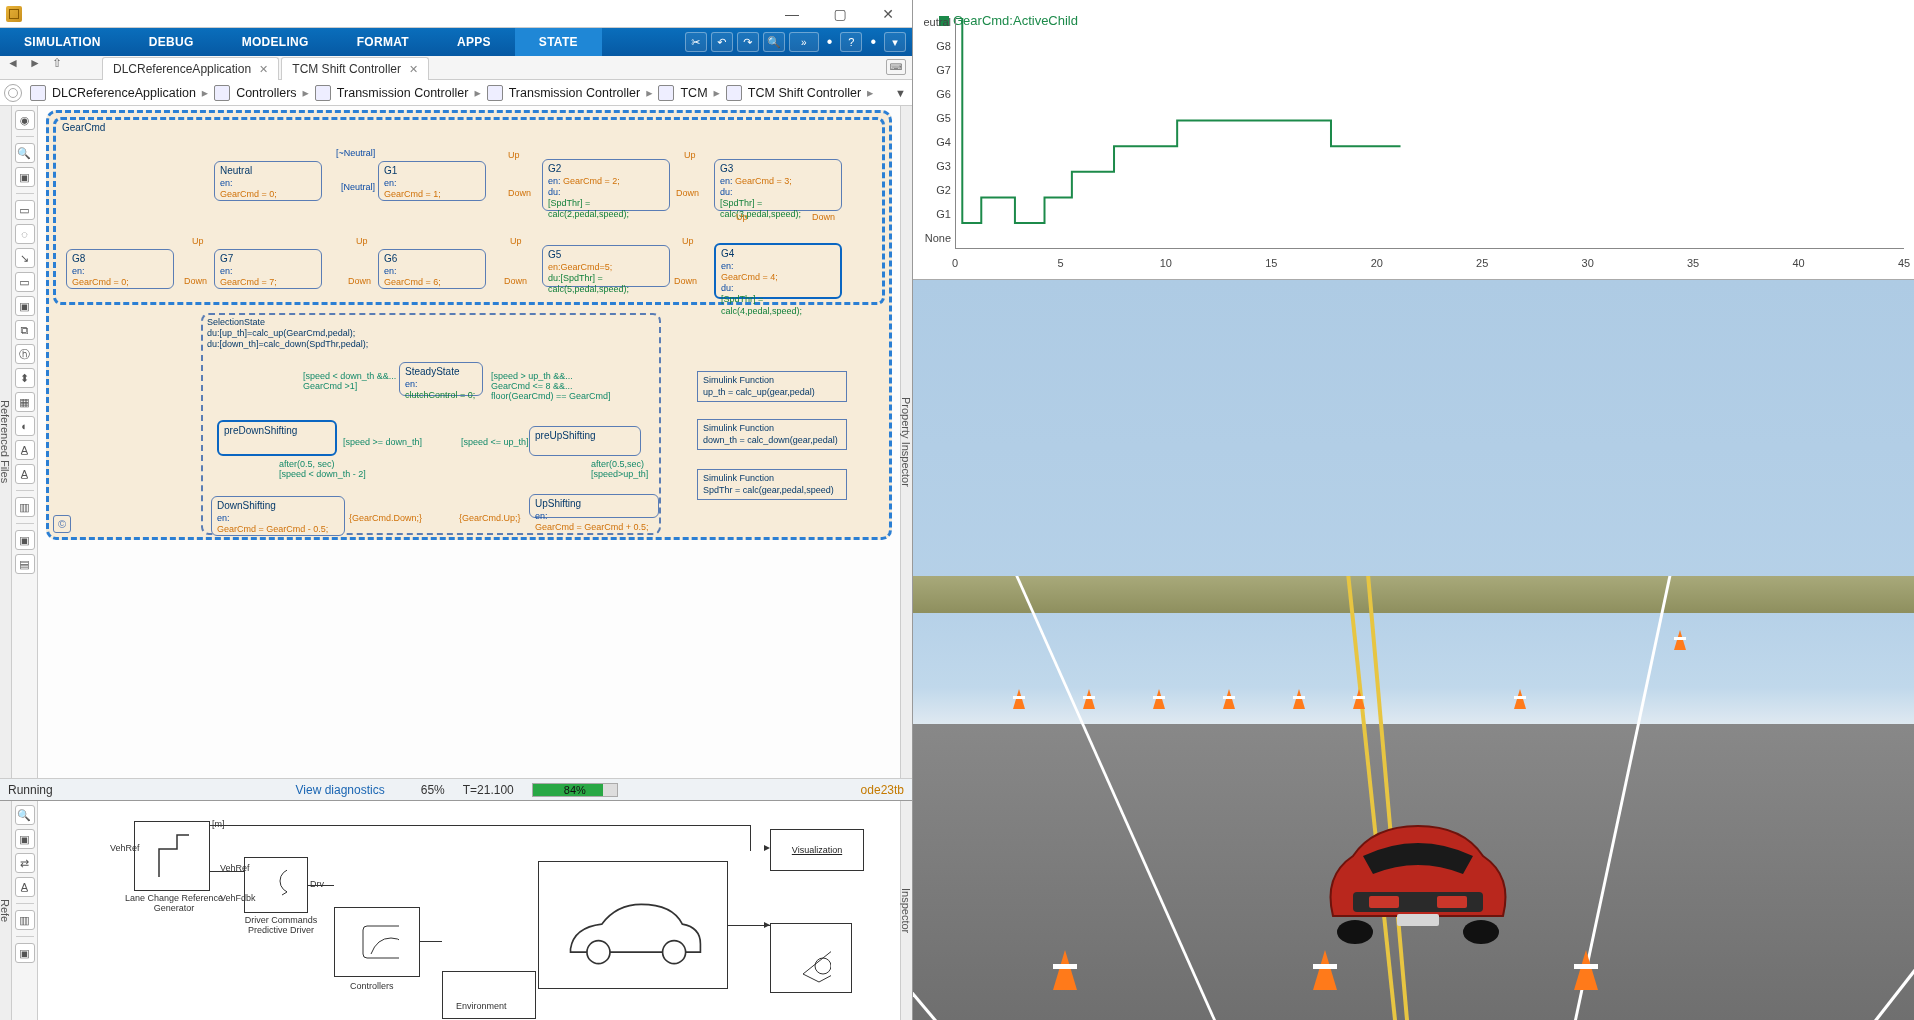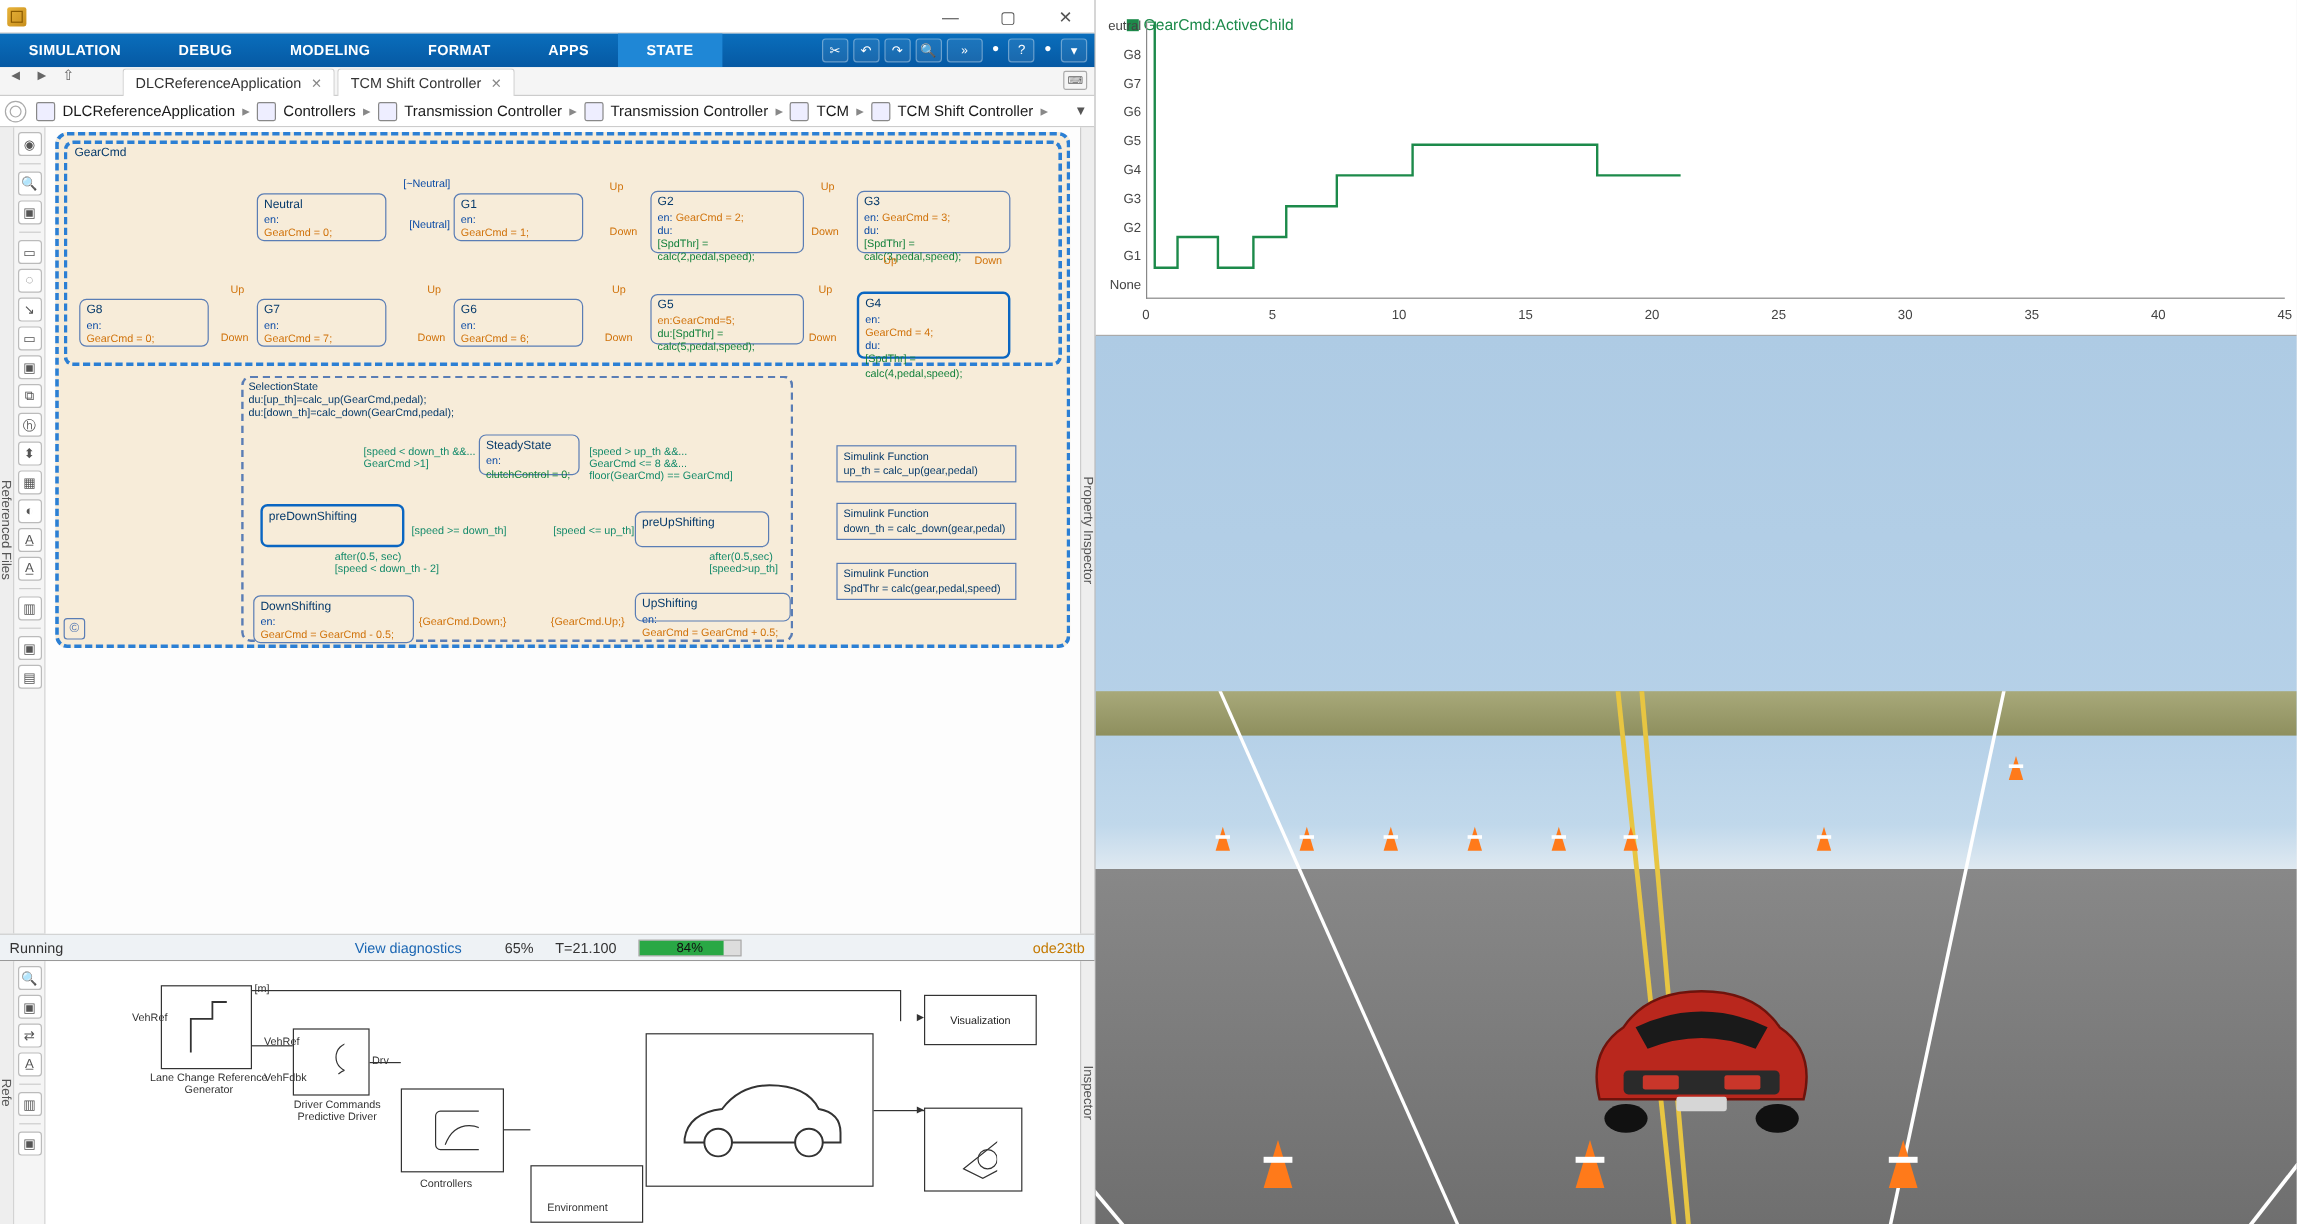--- a/index.html
+++ b/index.html
@@ -70,21 +70,21 @@
 .statusbar .vd{ color:#1a66b3; margin-left:auto; margin-right:18px;}
 .statusbar .prog{ width:86px;height:14px;background:#ddd;border:1px solid #aaa; position:relative; }
 .statusbar .prog .fill{ position:absolute;left:0;top:0;bottom:0;background:#29a845; }
 .statusbar .prog .pct{ position:absolute; inset:0; display:flex;align-items:center;justify-content:center;font-size:11px;color:#111;}
 .statusbar .solver{ color:#c47a00; margin-left:auto;}
 
 
 .lower{ height:220px; display:flex; border-top:1px solid #999; background:#fff; }
 .lower .palette{ border-right:1px solid #ccc; }
 .lower .mcanvas{ flex:1; position:relative; background:#fff; overflow:hidden; }
-.blk{ position:absolute; border:1.5px solid #333; background:#fff; font-size:9px; color:#222; display:flex; align-items:center; justify-content:center; text-align:center; padding:20px;}
+.blk{ position:absolute; border:1.5px solid #333; background:#fff; font-size:9px; color:#222; display:flex; align-items:center; justify-content:center; text-align:center; padding:20px;text-decoration:underline;}
 .blklabel{ position:absolute; font-size:9px; color:#333; text-align:center; }
 .wire{ position:absolute; background:#333; }
 .wireh{ height:1px; } .wirev{ width:1px; }
 .arrow{ position:absolute; width:0;height:0;border-top:3px solid transparent;border-bottom:3px solid transparent;border-left:6px solid #333; }
 
 
 .plotpane{ height:280px; background:#fff; position:relative; border-bottom:1px solid #aaa; }
 .plotpane .legend{ position:absolute; left:26px; top:0; font-size:13px; color:#1c8a4a; display:flex;align-items:center;gap:4px;margin-top:13px;}
 .plotpane .legend .sw{ width:10px;height:10px;background:#1c8a4a; }
 .plotarea{ position:absolute; left:42px; right:10px; top:18px; bottom:30px; border-left:1px solid #888; border-bottom:1px solid #888; }
@@ -280,21 +280,21 @@
           <span class="lbl" style="left:454px;top:116px;">Up</span>
           <span class="lbl" style="left:448px;top:156px;">Down</span>
           <span class="lbl" style="left:626px;top:116px;">Up</span>
           <span class="lbl" style="left:618px;top:156px;">Down</span>
         </div>
 
         <div class="superstate" style="left:152px;top:200px;width:460px;height:222px;border-style:dashed;">
           <div style="position:absolute;left:4px;top:2px;font-size:9px;color:#063a6b;line-height:1.2;">
             <div class="nm">SelectionState</div>
             <div><span class="fn">du:[up_th]=calc_up(GearCmd,pedal);</span></div>
-            <div><span class="fn">du:[down_th]=calc_down(GearCmd,pedal);</span></div>
+            <div><span class="fn">du:[down_th]=calc_down(SpdThr,pedal);</span></div>
           </div>
           <div class="statebox" style="left:196px;top:36px;width:84px;height:34px;">
             <div class="nm">SteadyState</div>
             <div><span class="kw">en:</span></div>
             <div><span class="fn">clutchControl = 0;</span></div>
           </div>
           <div class="statebox current" style="left:14px;top:94px;width:120px;height:36px;">
             <div class="nm">preDownShifting</div>
           </div>
           <div class="statebox" style="left:326px;top:100px;width:112px;height:30px;">

